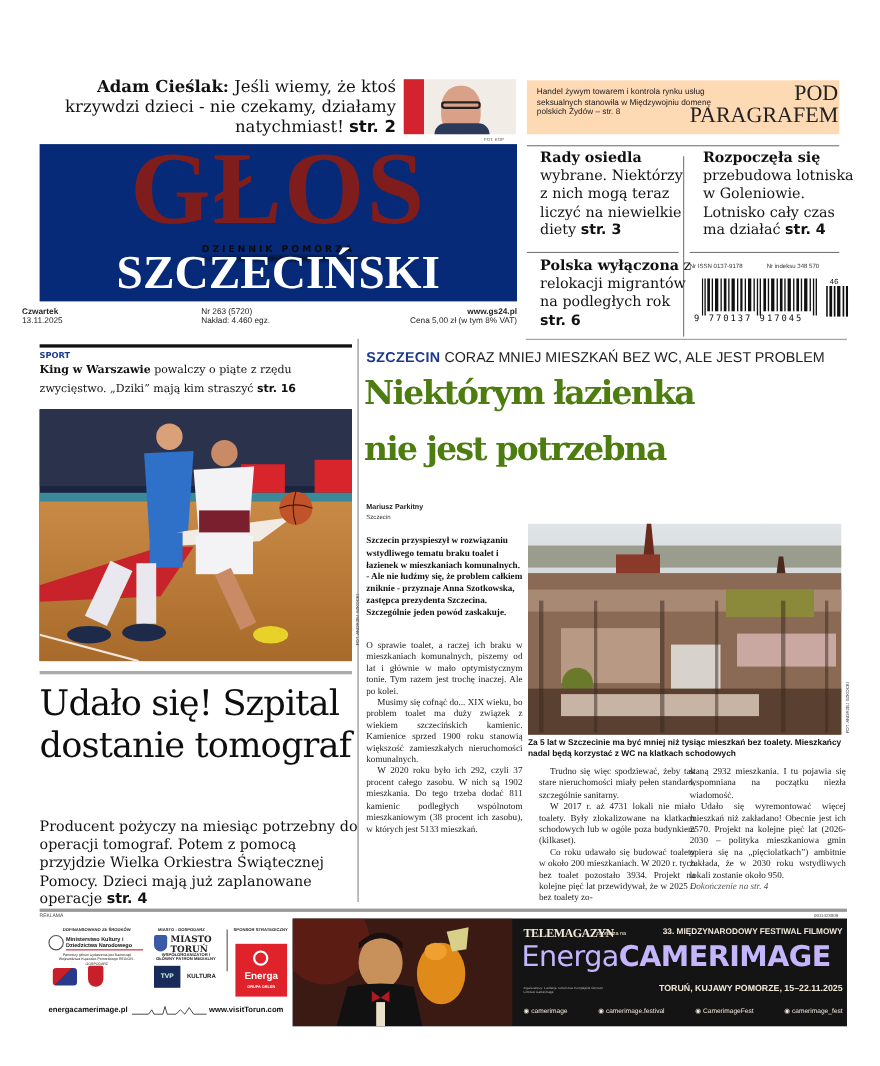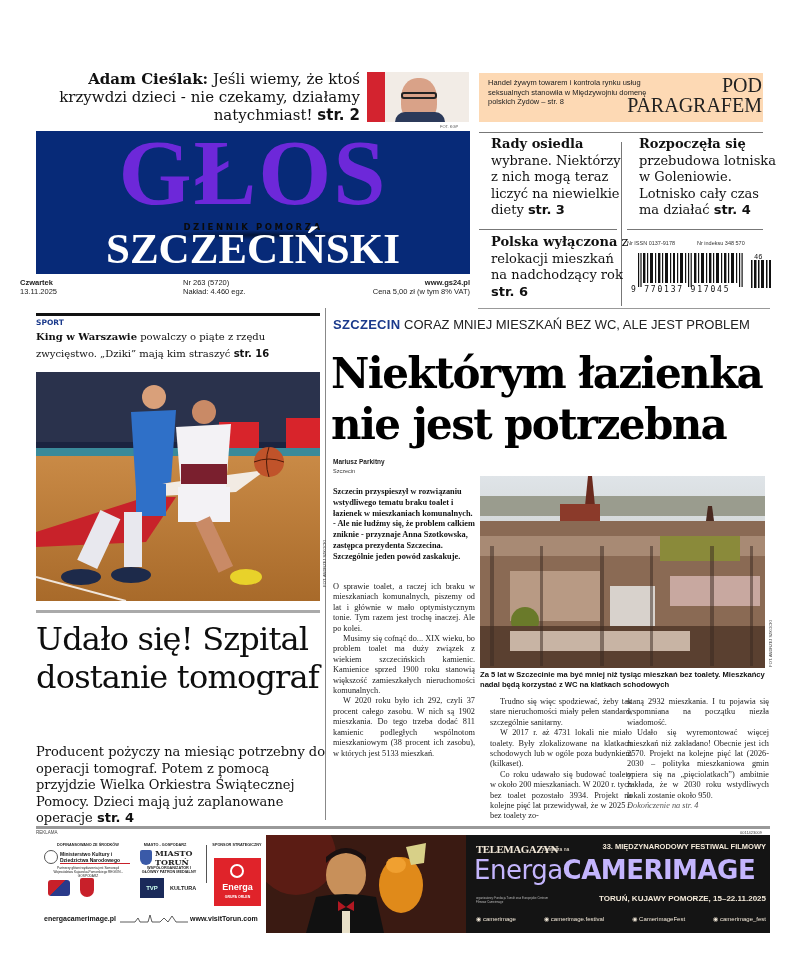--- a/index.html
+++ b/index.html
@@ -22,21 +22,21 @@
   #teaser-photo .shirt { position: absolute; left: 28px; top: 40px; width: 50px; height: 14px; background: #2c3a5a; border-radius: 10px 10px 0 0; }
   #teaser-photo-credit { left: 440px; top: 124px; font-size: 4px; color: #555; }
 
   
   #pod-box { left: 479px; top: 73px; width: 284px; height: 49px; background: #fdd9b4; }
   #pod-text { left: 488px; top: 78px; width: 160px; font-size: 7.5px; line-height: 9.6px; color: #222; }
   #pod-title { left: 622px; top: 75px; width: 140px; text-align: right; font-size: 20px; line-height: 20px; color: #222; font-family: "Liberation Serif", serif; }
 
   
   #masthead { left: 36px; top: 131px; width: 434px; height: 143px; background: #072a78; }
-  #mast-glos { left: 36px; top: 122px; width: 434px; text-align: center; font-family: "Liberation Serif", serif; font-weight: bold; color: #6d28d9; font-size: 94px; line-height: 100px; letter-spacing: 2px; }
+  #mast-glos { left: 36px; top: 122px; width: 434px; text-align: center; font-family: "Liberation Serif", serif; font-weight: bold; color: #7f1d1d; font-size: 94px; line-height: 100px; letter-spacing: 2px; }
   #mast-dp { left: 36px; top: 222px; width: 434px; text-align: center; font-family: "DejaVu Sans", sans-serif; font-weight: bold; font-size: 8.5px; letter-spacing: 2.6px; color: #0a0a0a; }
   #mast-shadow { left: 150px; top: 230px; width: 220px; height: 10px; background: radial-gradient(ellipse at center, rgba(0,0,0,.55), rgba(0,0,0,0) 70%); }
   #mast-szcz { left: 36px; top: 226px; width: 434px; text-align: center; font-family: "Liberation Serif", serif; font-weight: bold; color: #fff; font-size: 43px; line-height: 46px; letter-spacing: 0px; }
 
   .meta { font-family: "Liberation Sans", sans-serif; font-size: 7.5px; line-height: 9px; color: #222; }
   #meta-day { left: 20px; top: 278px; }
   #meta-nr { left: 183px; top: 278px; }
   #meta-web { left: 330px; top: 278px; width: 140px; text-align: right; }
 
   
@@ -60,21 +60,21 @@
   #sport-text .lead { font-weight: bold; }
   #sport-photo { left: 36px; top: 372px; width: 284px; height: 229px; overflow: hidden; background: #1a2238; }
   #sport-credit { left: 322px; top: 540px; font-size: 4px; color: #444; writing-mode: vertical-rl; transform: rotate(180deg); font-family: "Liberation Sans", sans-serif; }
   #gray-bar { left: 36px; top: 610px; width: 284px; height: 3px; background: #aaa; }
   #udalo-head { left: 36px; top: 620px; width: 292px; font-family: "DejaVu Serif", serif; font-weight: normal; font-size: 32px; line-height: 38px; letter-spacing: -0.8px; color: #0e0e0e; }
   #udalo-text { left: 36px; top: 744px; width: 292px; font-size: 13px; line-height: 16.5px; }
 
   
   #kicker { left: 333px; top: 317px; font-family: "Liberation Sans", sans-serif; font-size: 13px; color: #222; }
   #kicker .city { font-weight: bold; color: #1b3a8c; letter-spacing: 0.3px; }
-  #main-head { left: 331px; top: 348px; width: 460px; font-family: "DejaVu Serif", serif; font-weight: bold; font-size: 42px; line-height: 51px; letter-spacing: -1.6px; color: #000000; }
+  #main-head { left: 331px; top: 332px; width: 460px; font-family: "DejaVu Serif", serif; font-weight: bold; font-size: 30px; line-height: 51px; letter-spacing: -1.6px; color: #4d7c0f; }
   #author { left: 333px; top: 458px; font-family: "Liberation Sans", sans-serif; font-weight: bold; font-size: 6.5px; color: #222; }
   #author-city { left: 333px; top: 468px; font-family: "Liberation Sans", sans-serif; font-size: 5.5px; color: #333; }
   #lead-text { left: 333px; top: 487px; width: 142px; font-family: "Liberation Serif", serif; font-weight: bold; font-size: 8.3px; line-height: 10.8px; color: #111; }
   .body-col { font-family: "Liberation Serif", serif; font-size: 8.3px; line-height: 10.4px; text-align: justify; color: #1a1a1a; }
   .body-col p { text-indent: 10px; }
   .body-col p.noind { text-indent: 0; }
   #col1 { left: 333px; top: 582px; width: 142px; }
   #city-photo { left: 480px; top: 476px; width: 285px; height: 192px; overflow: hidden; }
   #city-credit { left: 768px; top: 620px; font-size: 4px; color: #444; writing-mode: vertical-rl; transform: rotate(180deg); font-family: "Liberation Sans", sans-serif; }
   #caption { left: 480px; top: 670px; width: 300px; font-family: "Liberation Sans", sans-serif; font-weight: bold; font-size: 7.6px; line-height: 10px; color: #111; }
@@ -132,21 +132,21 @@
 <div id="vrule-top" class="abs"></div>
 <div class="abs teaser-r serif" style="left:479px;top:136px;width:138px;">
   <span class="lead">Rady osiedla</span><span> wybrane. Niektórzy z nich mogą teraz liczyć na niewielkie diety </span><b class="str">str. 3</b>
 </div>
 <div class="abs teaser-r serif" style="left:627px;top:136px;width:140px;">
   <span class="lead">Rozpoczęła się</span><span> przebudowa lotniska w Goleniowie. Lotnisko cały czas ma działać </span><b class="str">str. 4</b>
 </div>
 <div class="abs rule" style="left:479px;top:229px;width:138px;"></div>
 <div class="abs rule" style="left:627px;top:229px;width:136px;"></div>
 <div class="abs teaser-r serif" style="left:479px;top:234px;width:140px;">
-  <span class="lead">Polska wyłączona</span><span> z relokacji mieszkań na nadchodzący rok </span><b class="str">str. 6</b>
+  <span class="lead">Polska wyłączona</span><span> z relokacji migrantów na podległych rok </span><b class="str">str. 6</b>
 </div>
 
 <div id="issn" class="abs">Nr ISSN 0137-9178</div>
 <div id="indeks" class="abs">Nr indeksu 348 570</div>
 <svg id="barcode" class="abs" viewBox="0 0 105 34" preserveAspectRatio="none">
   <g fill="#111">
     <rect x="0" y="0" width="1.2" height="34"></rect>
       <rect x="2.4" y="0" width="1.2" height="34"></rect>
     <rect x="5" y="0" width="2.4" height="30"></rect>
       <rect x="9" y="0" width="1.2" height="30"></rect>

